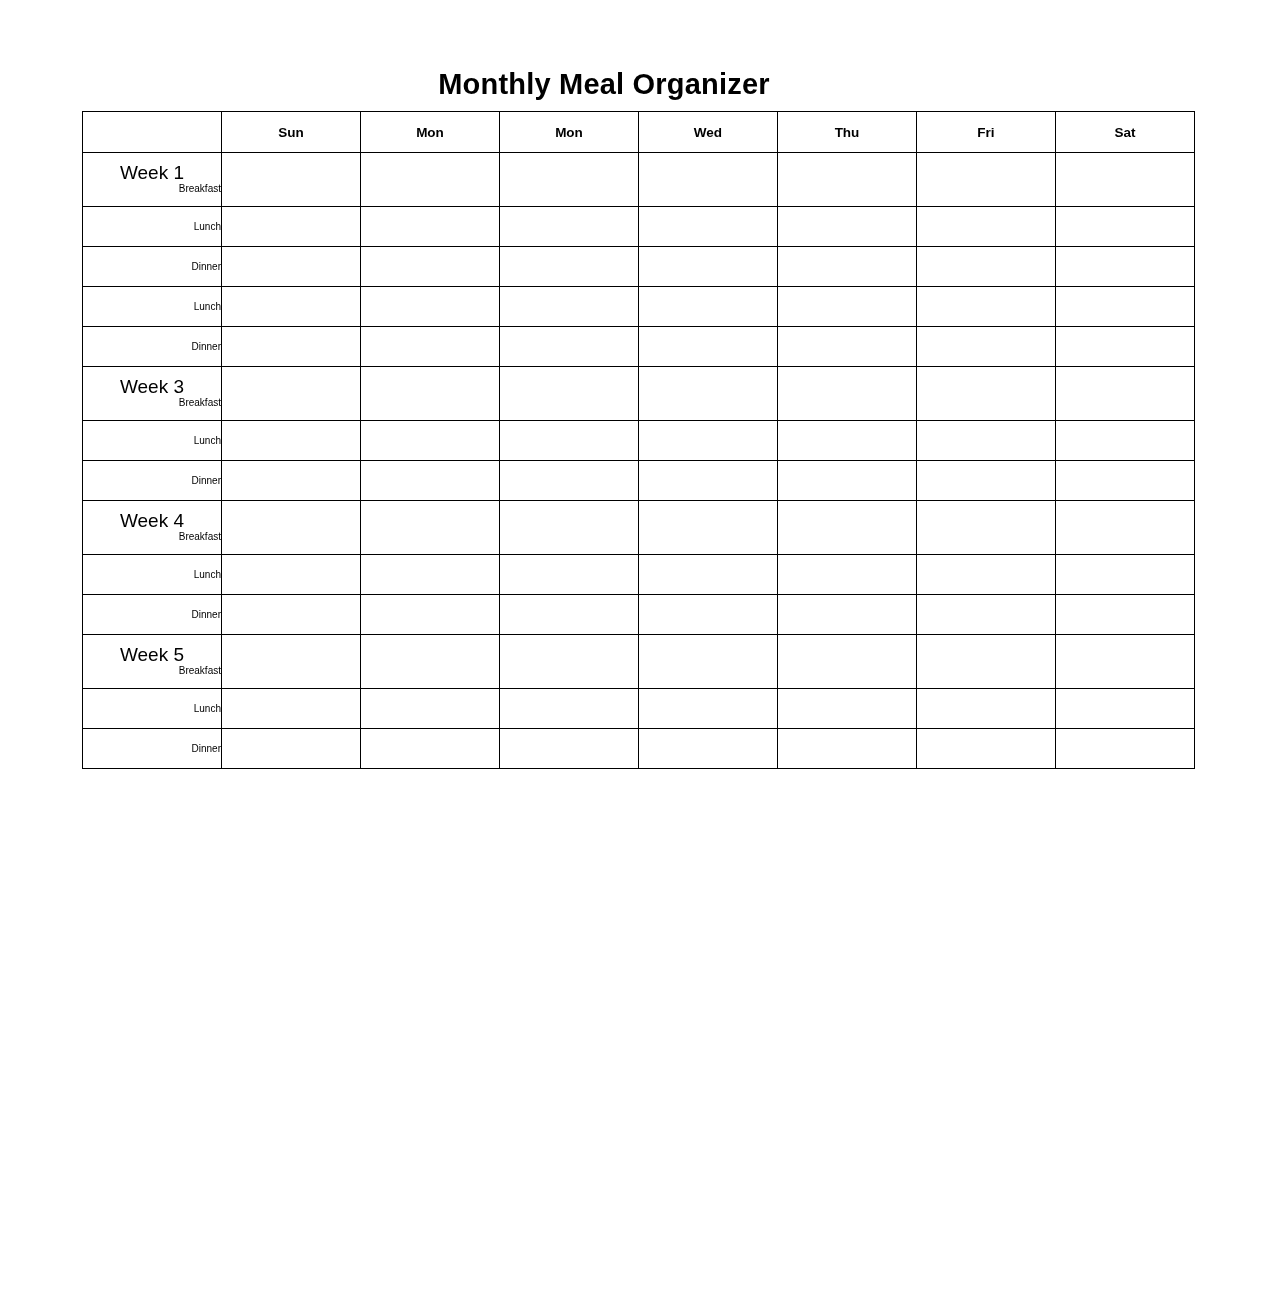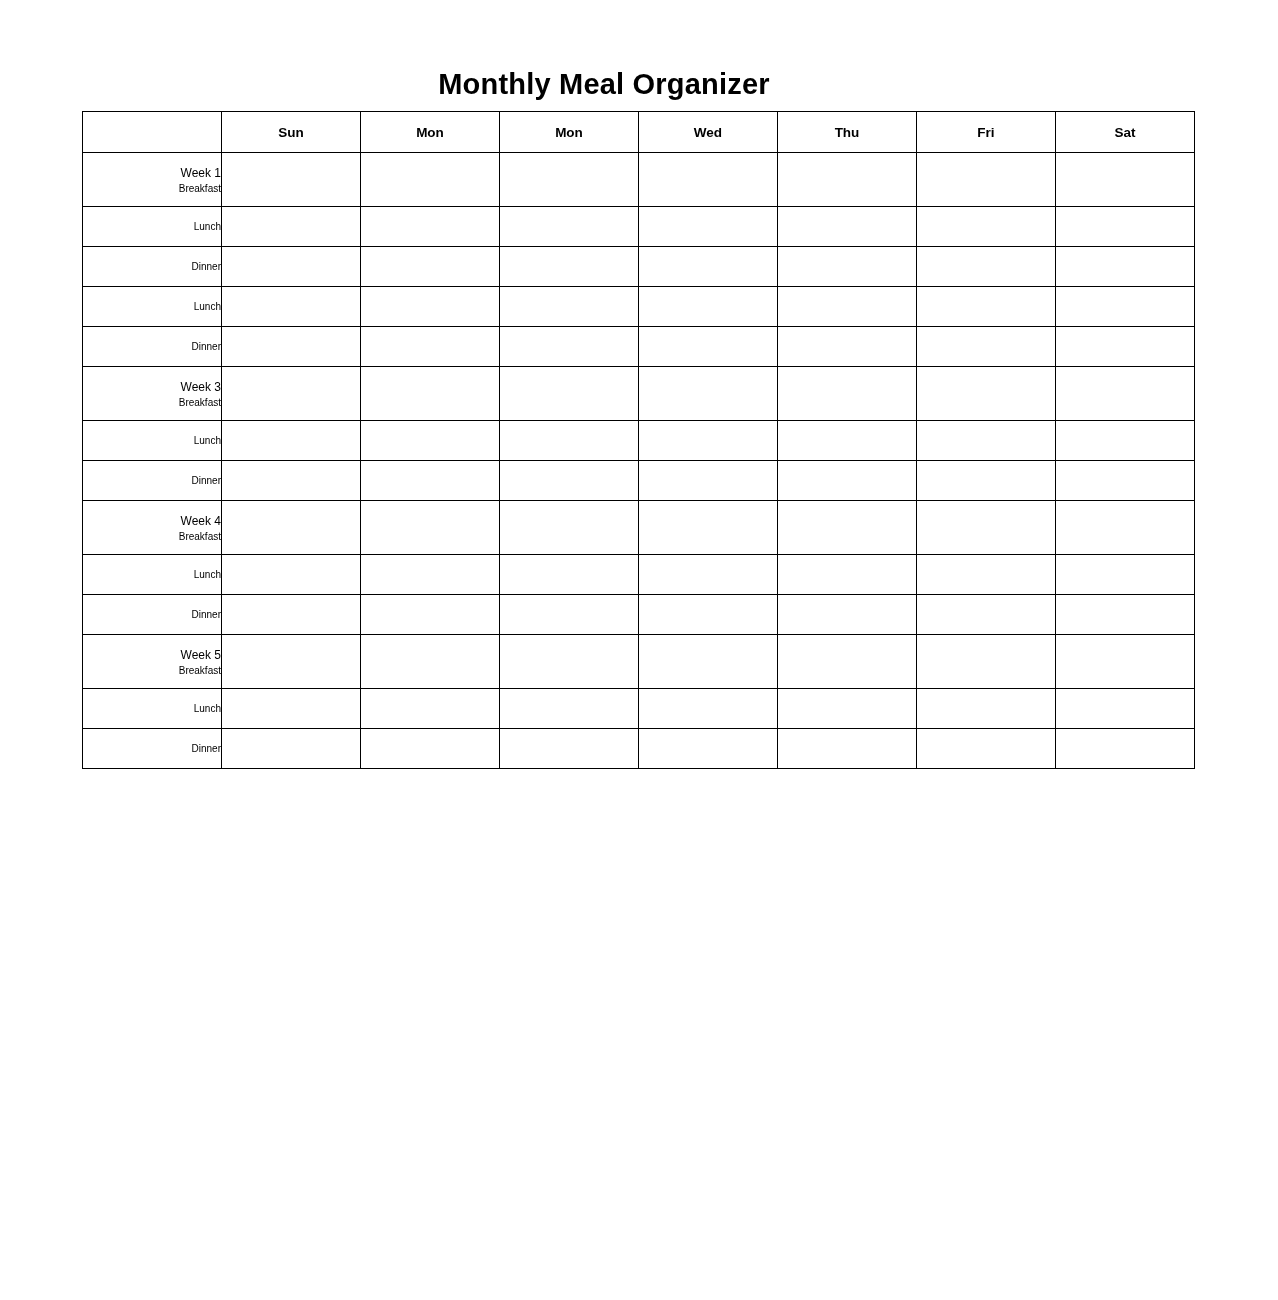--- a/index.html
+++ b/index.html
@@ -70,22 +70,23 @@
   td.row-label {
     text-align: right;
     padding: 0 10px 0 4px;
     font-size: 12px;
     line-height: 15px;
     color: #000000;
     white-space: nowrap;
   }
   td.row-label .week-name {
     display: block;
-    font-size: 12px;
+    font-size: 19px;
     line-height: 18px;
+    text-align: center;
   }
   td.row-label .meal-name {
     display: block;
     font-size: 10px;
     line-height: 14px;
   }
   tr.breakfast-row td { height: 53px; }
   tr.lunch-row td,
   tr.dinner-row td { height: 39px; }
 

